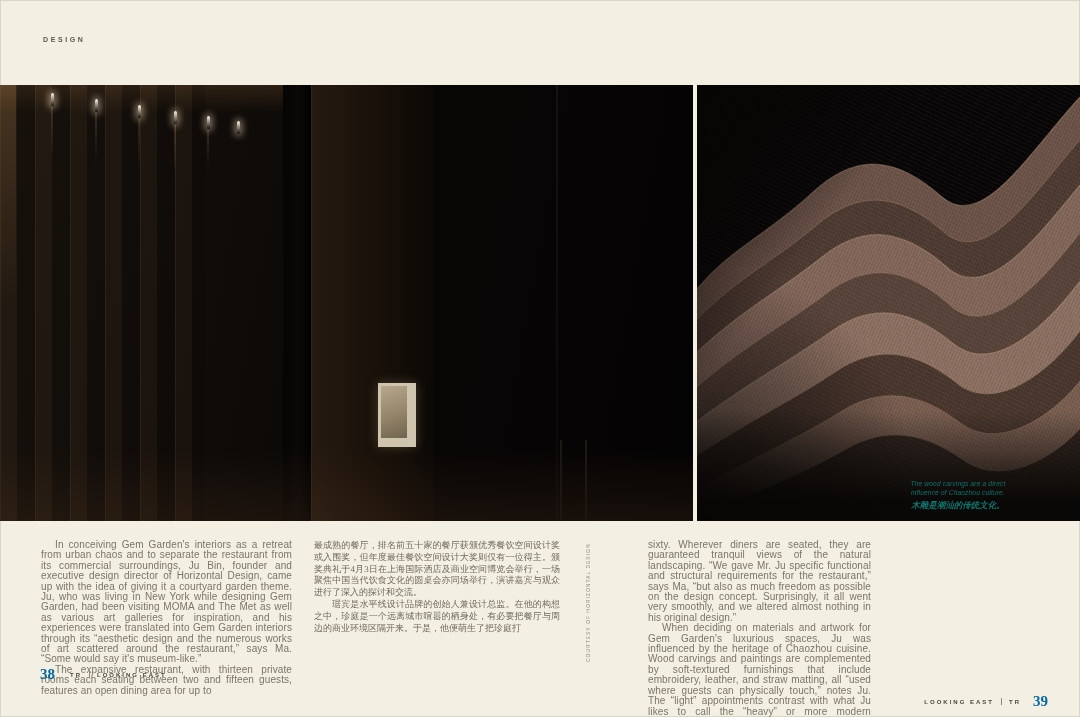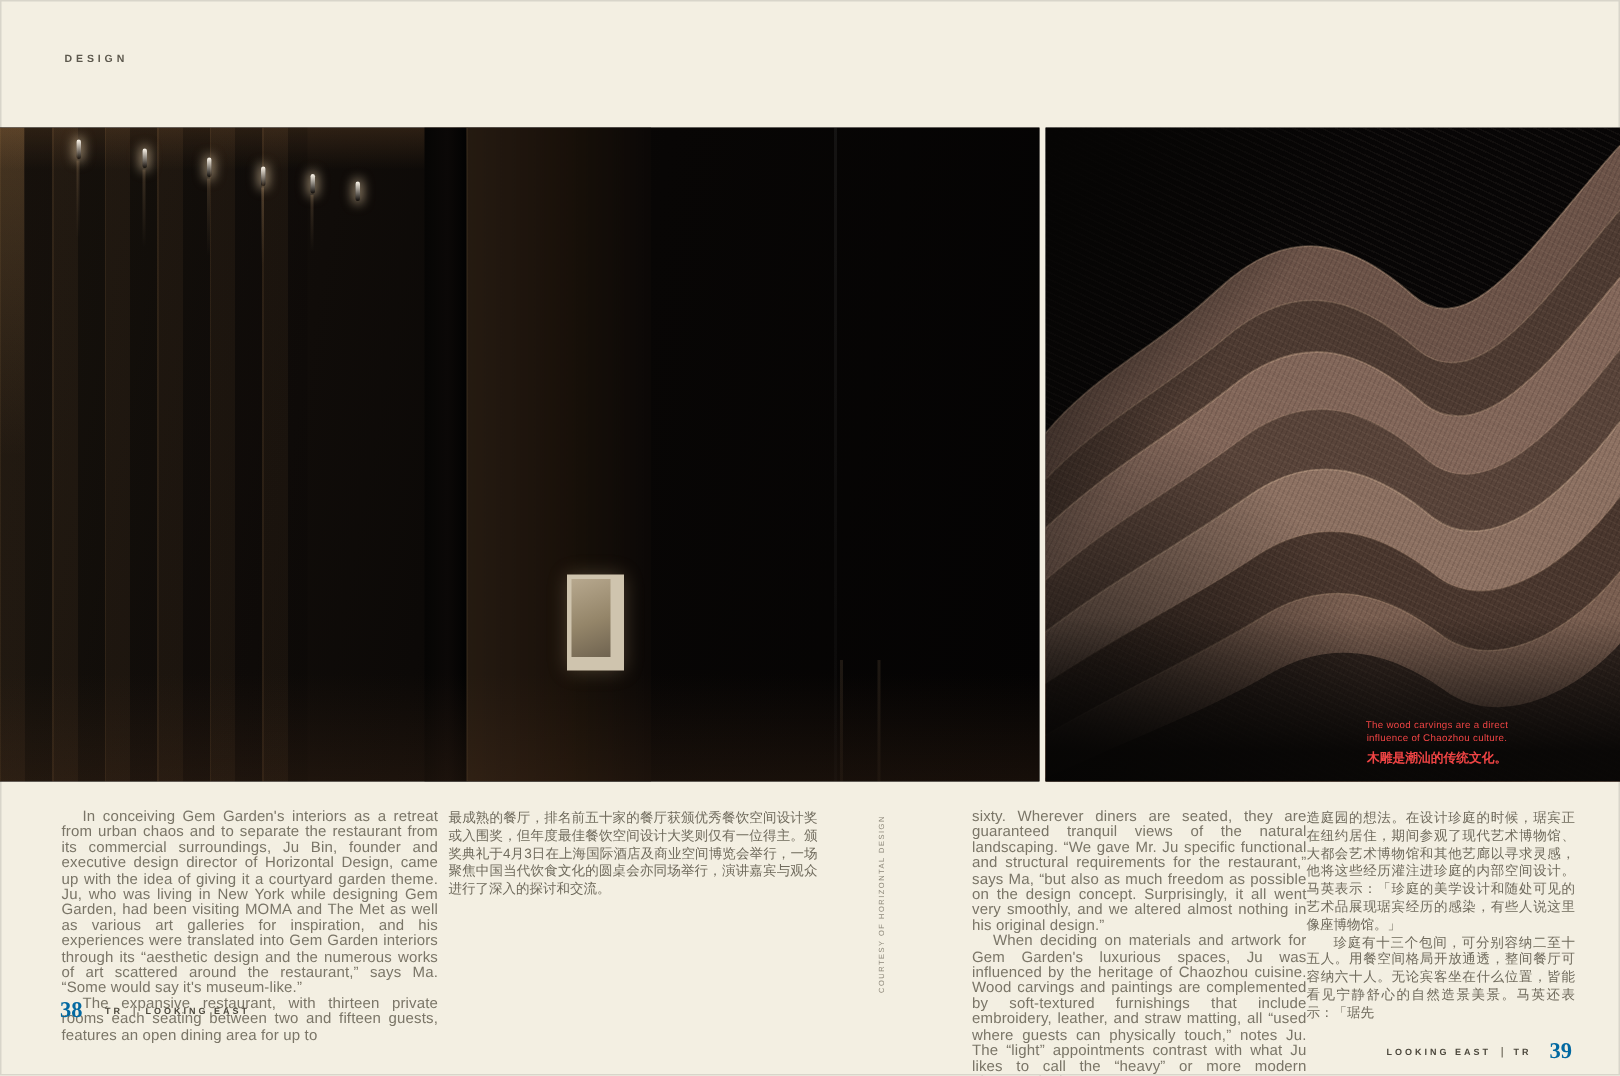--- a/index.html
+++ b/index.html
@@ -41,34 +41,34 @@
   
   .photo-right{position:absolute;left:697px;top:85px;width:383px;height:436px;overflow:hidden;background:#080606;}
   .photo-right svg{position:absolute;left:0;top:0;}
   .pr-texture{position:absolute;inset:0;
     background:
       repeating-linear-gradient(115deg,rgba(0,0,0,0.10) 0 1px,rgba(0,0,0,0) 1px 3px),
       repeating-linear-gradient(25deg,rgba(255,230,200,0.045) 0 1px,rgba(0,0,0,0) 1px 4px);}
   .pr-darkTL{position:absolute;inset:0;background:linear-gradient(128deg,rgba(6,5,4,1) 0%,rgba(6,5,4,0.85) 9%,rgba(6,5,4,0) 33%);}
   .pr-darkBL{position:absolute;inset:0;background:radial-gradient(ellipse at 0% 100%,rgba(6,5,4,0.9) 0%,rgba(6,5,4,0) 42%);}
   .pr-darkB{position:absolute;left:0;bottom:0;width:100%;height:110px;background:linear-gradient(0deg,rgba(6,5,4,0.92) 18%,rgba(6,5,4,0) 100%);}
-  .pr-caption{position:absolute;right:56px;bottom:9px;width:132px;text-align:center;color:#ef4444;}
+  .pr-caption{position:absolute;right:56px;bottom:9px;width:132px;text-align:center;color:#0f766e;font-style:italic;}
   .pr-caption .cap-en{display:block;font-size:6.5px;line-height:9px;letter-spacing:0.2px;}
   .pr-caption .cap-zh{display:block;font-size:8.5px;font-weight:bold;margin-top:3px;font-family:"DejaVu Sans",sans-serif;}
   
   .credit-vertical{
     position:absolute;left:585px;top:662px;
     transform:rotate(-90deg);transform-origin:0 0;
     font-size:5px;letter-spacing:1px;color:#8e897b;white-space:nowrap;
   }
   
   .col{position:absolute;top:540px;text-align:justify;}
   .col p{margin:0;}
   .col-en{font-size:10px;line-height:10.4px;color:#7a7567;letter-spacing:0.1px;}
-  .col-zh{font-size:9px;line-height:11.8px;color:#6f6a5c;font-family:Liberation Sans, sans-serif;}
+  .col-zh{font-size:9px;line-height:11.8px;color:#6f6a5c;font-family:Liberation Serif, serif;margin-left:15px;}
   .col1{left:41px;width:251px;}
   .col2{left:299px;width:246px;}
   .col3{left:648px;width:223px;}
   .col4{left:871px;width:179px;}
   .indent-en{text-indent:14px;}
   .indent-zh{text-indent:18px;}
   
   .footer{position:absolute;top:667px;display:flex;align-items:center;}
   .footer-left{left:40px;}
   .footer-right{right:32px;margin-top:27px;}
@@ -148,31 +148,28 @@
 
   <div class="credit-vertical">COURTESY OF HORIZONTAL DESIGN</div>
 
   <div class="col col-en col1">
     <p class="indent-en">In conceiving Gem Garden's interiors as a retreat from urban chaos and to separate the restaurant from its commercial surroundings, Ju Bin, founder and executive design director of Horizontal Design, came up with the idea of giving it a courtyard garden theme. Ju, who was living in New York while designing Gem Garden, had been visiting MOMA and The Met as well as various art galleries for inspiration, and his experiences were translated into Gem Garden interiors through its “aesthetic design and the numerous works of art scattered around the restaurant,” says Ma. “Some would say it's museum-like.”</p>
     <p class="indent-en">The expansive restaurant, with thirteen private rooms each seating between two and fifteen guests, features an open dining area for up to</p>
   </div>
 
   <div class="col col-zh col2">
     <p>最成熟的餐厅，排名前五十家的餐厅获颁优秀餐饮空间设计奖或入围奖，但年度最佳餐饮空间设计大奖则仅有一位得主。颁奖典礼于4月3日在上海国际酒店及商业空间博览会举行，一场聚焦中国当代饮食文化的圆桌会亦同场举行，演讲嘉宾与观众进行了深入的探讨和交流。</p>
+    <p class="indent-zh">琚宾是水平线设计品牌的创始人兼设计总监。在他的构想之中，珍庭是一个远离城市喧嚣的栖身处，有必要把餐厅与周边的商业环境区隔开来。于是，他便萌生了把珍庭打</p>
   </div>
 
   <div class="col col-en col3">
     <p>sixty. Wherever diners are seated, they are guaranteed tranquil views of the natural landscaping. “We gave Mr. Ju specific functional and structural requirements for the restaurant,” says Ma, “but also as much freedom as possible on the design concept. Surprisingly, it all went very smoothly, and we altered almost nothing in his original design.”</p>
     <p class="indent-en">When deciding on materials and artwork for Gem Garden's luxurious spaces, Ju was influenced by the heritage of Chaozhou cuisine. Wood carvings and paintings are complemented by soft-textured furnishings that include embroidery, leather, and straw matting, all “used where guests can physically touch,” notes Ju. The “light” appointments contrast with what Ju likes to call the “heavy” or more modern elements in the</p>
   </div>
 
-  <div class="col col-zh col4">
-    <p>造庭园的想法。在设计珍庭的时候，琚宾正在纽约居住，期间参观了现代艺术博物馆、大都会艺术博物馆和其他艺廊以寻求灵感，他将这些经历灌注进珍庭的内部空间设计。马英表示：「珍庭的美学设计和随处可见的艺术品展现琚宾经历的感染，有些人说这里像座博物馆。」</p>
-    <p class="indent-zh">珍庭有十三个包间，可分别容纳二至十五人。用餐空间格局开放通透，整间餐厅可容纳六十人。无论宾客坐在什么位置，皆能看见宁静舒心的自然造景美景。马英还表示：「琚先</p>
-  </div>
 
   <div class="footer footer-left">
     <span class="page-num">38</span>
     <span class="footer-meta">
       <span>TR</span>
       <span class="meta-sep"></span>
       <span>LOOKING EAST</span>
     </span>
   </div>
 

